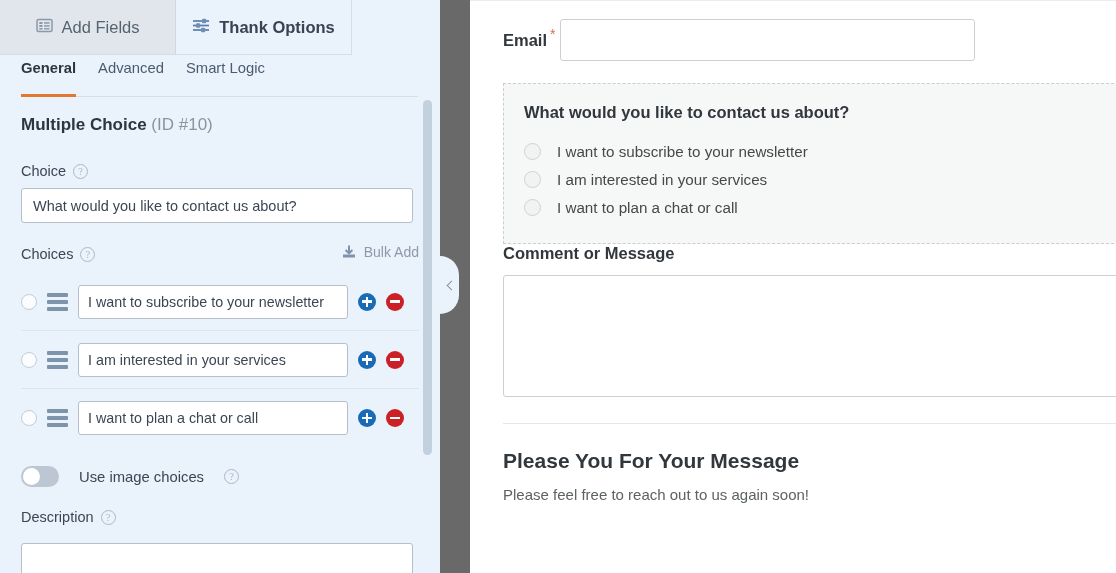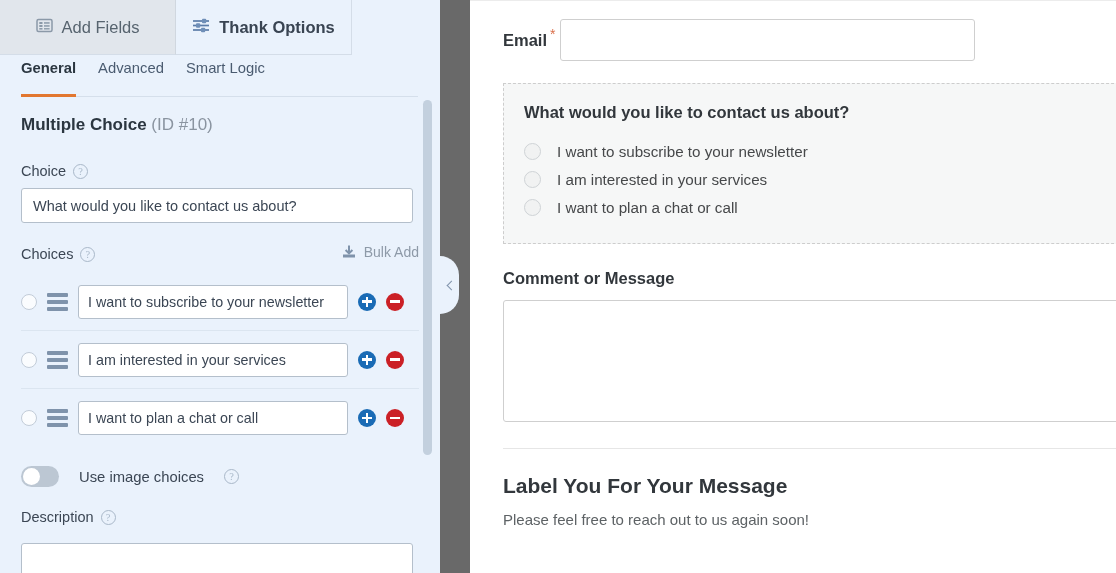--- a/index.html
+++ b/index.html
@@ -186,21 +186,21 @@
     padding: 19px 20px 22px 20px;
   }
   .pv-active .pv-label { display: block; margin-bottom: 15px; }
   .pv-opt { display: flex; align-items: center; gap: 16px; height: 28px; }
   .pv-radio {
     width: 17px; height: 17px; border-radius: 50%;
     background: #f1f2f2; border: 1px solid #cfd3d6; flex: none; cursor: pointer;
   }
   .pv-opt-txt { font-size: 15.2px; color: #46484a; }
 
-  .pv-comment { margin-top: 25px; }
+  .pv-comment { }
   .pv-textarea {
     margin-top: 12px; width: 660px; height: 122px;
     border: 1px solid #cfcfcf; border-radius: 3px; background: #fff;
     resize: none; outline: none;
     font-family: "Liberation Sans", sans-serif; font-size: 15px;
   }
 
   .pv-sep { margin-top: 22px; width: 631px; height: 1px; background: #e6e6e6; }
 
   .pv-thanks { margin-top: 25px; }
@@ -374,18 +374,18 @@
     </div>
 
     <div class="pv-comment">
       <span class="pv-label">Comment or Message</span>
       <textarea class="pv-textarea" style=""></textarea>
     </div>
 
     <div class="pv-sep"></div>
 
     <div class="pv-thanks">
-      <div class="pv-thanks-h">Label You For Your Message</div>
+      <div class="pv-thanks-h">Please You For Your Message</div>
       <div class="pv-thanks-p">Please feel free to reach out to us again soon!</div>
     </div>
   </div>
 
 </div>
 
 </body></html>

